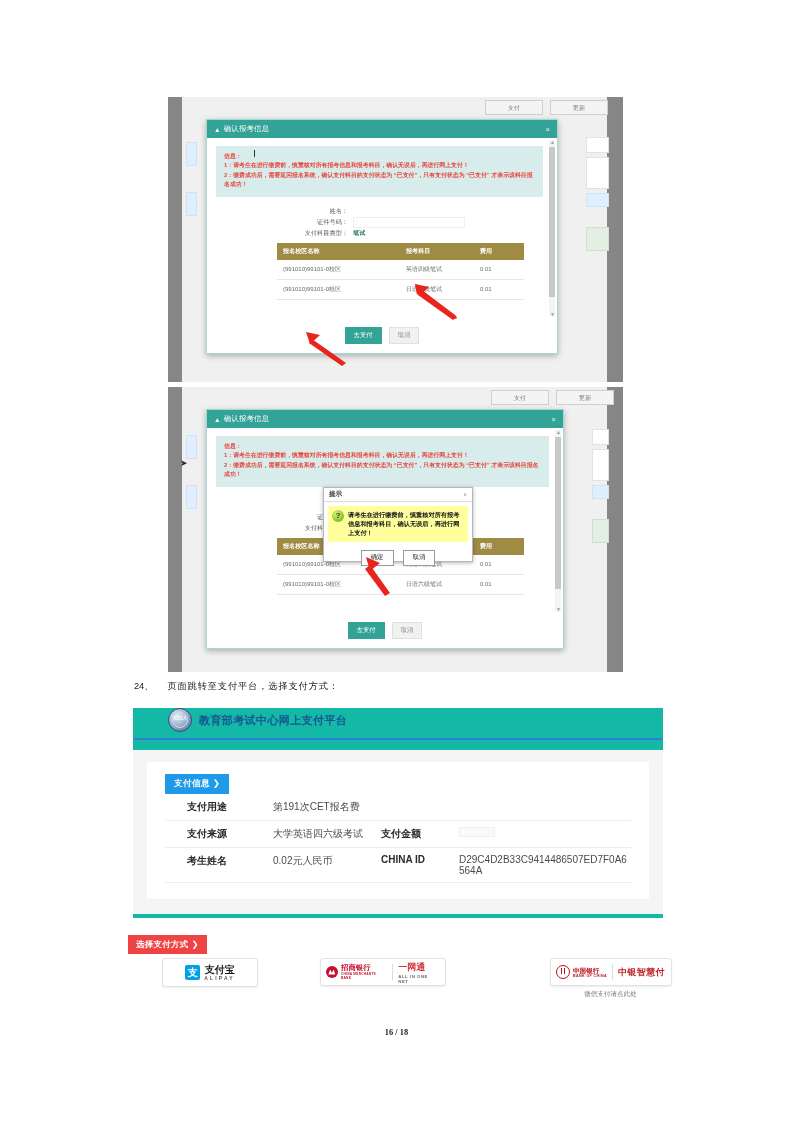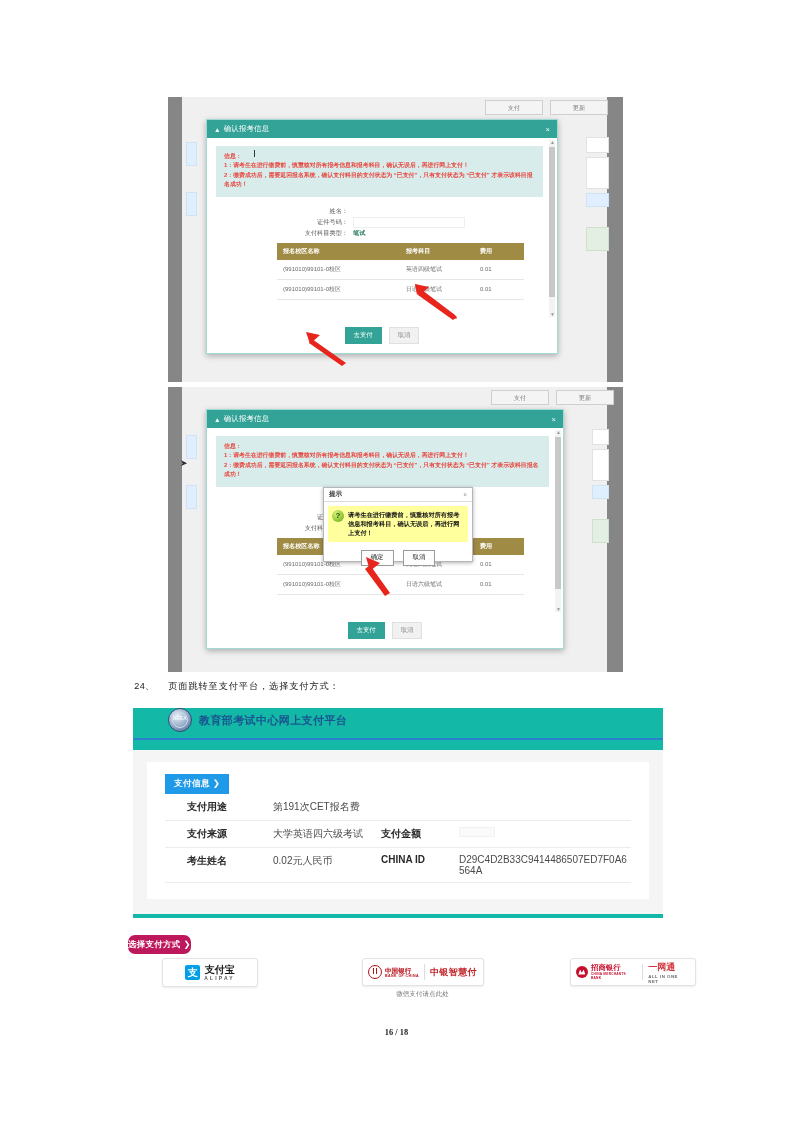--- a/index.html
+++ b/index.html
@@ -89,21 +89,21 @@
          line-height:12px;flex:0 0 12px;}
   .alert-foot{display:flex;justify-content:center;gap:9px;padding:4px 0 7px 0;}
   .abtn{font-size:6.4px;padding:2.5px 9px;background:#fdfdfd;border:1px solid #9a9a9a;color:#222;}
 
   
   .arrow{position:absolute;}
   .mouse{position:absolute;font-size:9px;color:#2b2b2b;}
 
   
   .para{
-    position:absolute;font-family:Liberation Mono, monospace;
+    position:absolute;font-family:Liberation Sans, sans-serif;
     font-size:9.2px;color:#1a1a1a;letter-spacing:.9px;white-space:nowrap;
   }
   .para .num{letter-spacing:0;margin-right:14px;}
 
   
   .pay{position:absolute;background:#14b8a6;}
   .pay-brand{display:flex;align-items:center;gap:7px;}
   .pay-brand .txt{font-size:11px;font-weight:bold;color:#1a5490;letter-spacing:.4px;}
   .seal{width:22px;height:22px;border-radius:50%;
         background:radial-gradient(circle at 38% 32%,#e9f0f8,#8fa8c6 55%,#3a5a86 100%);
@@ -118,22 +118,22 @@
   .tag{display:inline-block;background:#1f9ae8;color:#fff;font-size:8.6px;
        font-weight:bold;padding:4px 9px;letter-spacing:.4px;}
   table.payt{border-collapse:collapse;width:100%;font-size:10px;color:#4a4a4a;}
   table.payt td{border-bottom:1px solid #ececec;padding:6px 4px;vertical-align:top;}
   table.payt td.k{font-weight:bold;color:#2a2a2a;width:78px;padding-left:22px;}
   table.payt td.k2{font-weight:bold;color:#2a2a2a;width:70px;}
   table.payt td.v{width:100px;}
   table.payt td.vid{color:#4a4a4a;}
   .blankbox{display:inline-block;width:34px;height:8px;background:#fafafa;border:1px solid #f0f0f0;}
 
-  .pm-tag{position:absolute;background:#be185d;color:#fff;font-size:8.4px;
-          font-weight:bold;padding:4px 0;letter-spacing:.4px;border-radius:7px;}
+  .pm-tag{position:absolute;background:#ef4444;color:#fff;font-size:8.4px;
+          font-weight:bold;padding:4px 8px;letter-spacing:.4px;}
   .pm-row{position:absolute;display:flex;align-items:flex-start;}
   .pm-item{display:flex;flex-direction:column;align-items:center;}
   .pm-logo{background:#fff;border:1px solid #e3e3e3;border-radius:3px;
            display:flex;align-items:center;justify-content:center;
            box-shadow:0 1px 2px rgba(0,0,0,.08);}
   .pm-cap{font-size:6.6px;color:#777;margin-top:4px;
           font-family:"Liberation Serif","DejaVu Serif",serif;}
 
   .ali{display:flex;align-items:center;gap:4px;padding:3px 7px;}
   .ali-sq{width:15px;height:15px;background:#00a0e9;border-radius:2px;color:#fff;
@@ -410,47 +410,47 @@
         <div class="ali">
           <div class="ali-sq">支</div>
           <div>
             <div class="ali-t1">支付宝</div>
             <div class="ali-t2">ALIPAY</div>
           </div>
         </div>
       </div>
     </div>
 
+    <div class="pm-item" style="width:130px;margin-left:58px;">
+      <div class="pm-logo" style="width:124px;height:26px;">
+        <div class="cmb">
+          <div class="cmb-mark"></div>
+          <div>
+            <div class="cmb-t1">招商银行</div>
+            <div class="cmb-t2">CHINA MERCHANTS BANK</div>
+          </div>
+          <div class="cmb-div"></div>
+          <div>
+            <div class="cmb-t3">一网通</div>
+            <div class="cmb-t4">ALL IN ONE NET</div>
+          </div>
+        </div>
+      </div>
+    </div>
+
     <div class="pm-item" style="width:175px;margin-left:75px;">
       <div class="pm-logo" style="width:120px;height:26px;">
         <div class="boc">
           <div class="boc-mark"></div>
           <div>
             <div class="boc-t1">中国银行</div>
             <div class="boc-t2">BANK OF CHINA</div>
           </div>
           <div class="boc-div"></div>
           <div class="boc-t3">中银智慧付</div>
         </div>
       </div>
       <div class="pm-cap">微信支付请点此处</div>
     </div>
-
-    <div class="pm-item" style="width:130px;margin-left:58px;">
-      <div class="pm-logo" style="width:124px;height:26px;">
-        <div class="cmb">
-          <div class="cmb-mark"></div>
-          <div>
-            <div class="cmb-t1">招商银行</div>
-            <div class="cmb-t2">CHINA MERCHANTS BANK</div>
-          </div>
-          <div class="cmb-div"></div>
-          <div>
-            <div class="cmb-t3">一网通</div>
-            <div class="cmb-t4">ALL IN ONE NET</div>
-          </div>
-        </div>
-      </div>
-    </div>
   </div>
 
   <div class="footer" style="left:0;top:1028px;">16 / 18</div>
 </div>
 
 </body></html>

